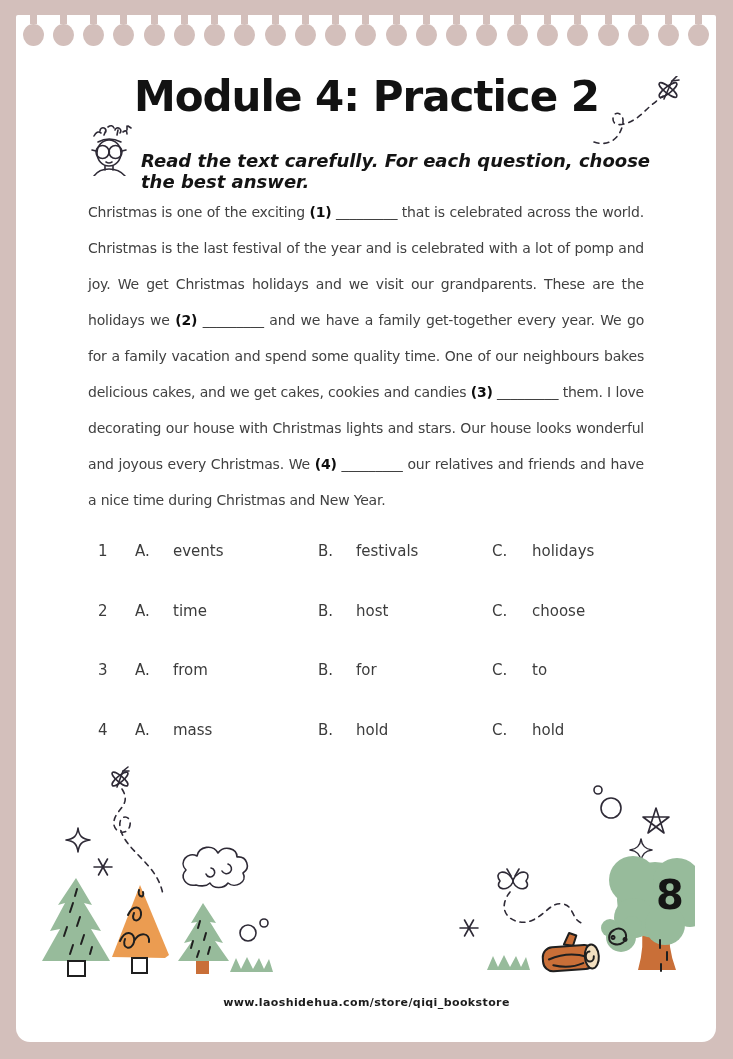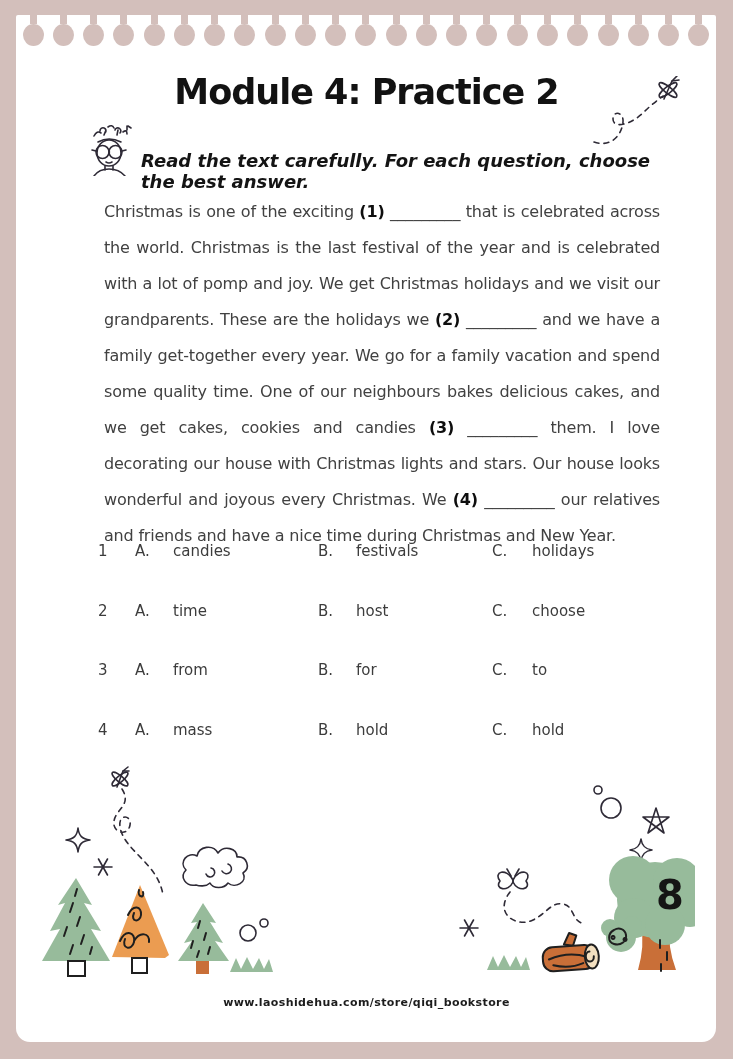--- a/index.html
+++ b/index.html
@@ -25,29 +25,29 @@
   
   .garland{
     position:absolute;left:16px;right:17px;top:15px;height:42px;
     display:flex;justify-content:space-between;padding:0 6px;box-sizing:border-box;
   }
   .bead{display:flex;flex-direction:column;align-items:center;width:22px;}
   .bead .stem{width:7px;height:9px;background:var(--frame);}
   .bead .ball{width:21px;height:22px;border-radius:50%;background:var(--frame);}
   .title{
     position:absolute;left:0;right:0;top:72px;text-align:center;
-    font-size:35px;font-weight:700;color:#121212;letter-spacing:-1px;
+    font-size:42px;font-weight:700;color:#121212;letter-spacing:-1px;
   }
   .instruction{
     position:absolute;left:141px;top:150px;width:520px;
     font-size:18px;font-weight:700;font-style:italic;color:#141414;
   }
   .passage{
-    position:absolute;left:104px;top:194px;width:556px;
-    font-size:16px;line-height:36px;letter-spacing:-0.2px;
+    position:absolute;left:88px;top:194px;width:556px;
+    font-size:14px;line-height:36px;letter-spacing:-0.2px;
     text-align:justify;color:var(--ink);
   }
   .passage b{color:#0e0e0e;}
   .questions{position:absolute;left:98px;top:533px;width:560px;}
   .qrow{
     display:grid;grid-template-columns:37px 38px 145px 38px 136px 40px auto;
     height:36px;align-items:center;margin-bottom:23.5px;font-size:15px;color:#3c3c3c;
   }
   .pagenum{
     position:absolute;left:640px;top:872px;width:60px;text-align:center;
@@ -193,21 +193,21 @@
     <path d="M4,-9 l5,-5 M4,-9 l7,-1"></path>
   </g>
 </svg>
 
 <div class="passage"><span>Christmas is one of the exciting </span><b>(1)</b><span> _________ that is celebrated across the world. Christmas is the last festival of the year and is celebrated with a lot of pomp and joy. We get Christmas holidays and we visit our grandparents. These are the holidays we </span><b>(2)</b><span> _________ and we have a family get-together every year. We go for a family vacation and spend some quality time. One of our neighbours bakes delicious cakes, and we get cakes, cookies and candies </span><b>(3)</b><span> _________ them. I love decorating our house with Christmas lights and stars. Our house looks wonderful and joyous every Christmas. We </span><b>(4)</b><span> _________ our relatives and friends and have a nice time during Christmas and New Year.</span></div>
 
 <div class="questions">
     <div class="qrow">
       <span>1</span>
       <span>A.</span>
-      <span>candies</span>
+      <span>events</span>
       <span>B.</span>
       <span>festivals</span>
       <span>C.</span>
       <span>holidays</span>
     </div>
     <div class="qrow">
       <span>2</span>
       <span>A.</span>
       <span>time</span>
       <span>B.</span>

